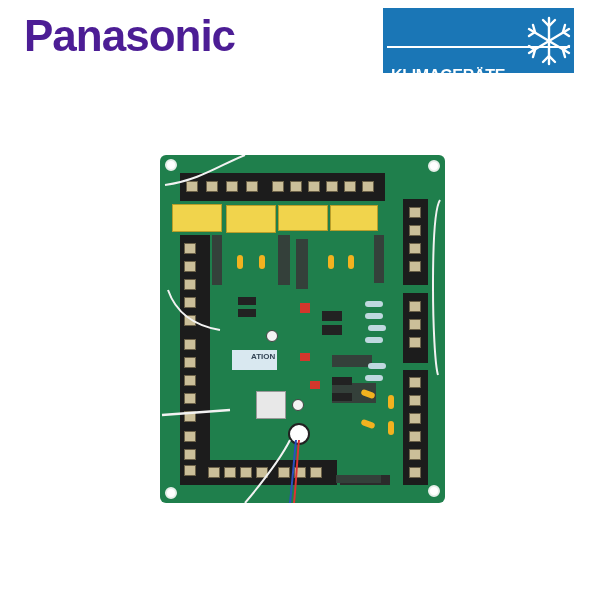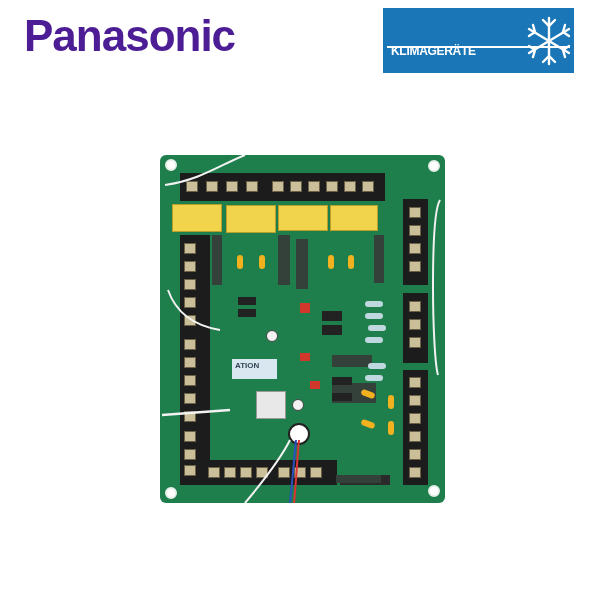--- a/index.html
+++ b/index.html
@@ -1,20 +1,20 @@
 <!DOCTYPE html>
 <html><head>
 <meta charset="utf-8">
 <style>
   html, body { margin:0; padding:0; background:#ffffff; }
   body { width:600px; height:600px; position:relative; overflow:hidden; font-family:"Liberation Sans", sans-serif; }
   .brand-logo { position:absolute; left:24px; top:14px; font-family:"Liberation Sans", sans-serif; font-weight:bold; font-size:44px; letter-spacing:-1px; color:#4c1d95; line-height:1; }
   .badge { position:absolute; left:383px; top:8px; width:191px; height:65px; background:#1a76b6; color:#fff; }
   .badge .line1 { position:absolute; left:8px; top:6px; font-weight:bold; font-size:17px; letter-spacing:-0.3px; }
-  .badge .line2 { position:absolute; left:8px; top:36px; font-weight:bold; font-size:12px; letter-spacing:-0.3px; }
+  .badge .line2 { position:absolute; left:8px; top:59px; font-weight:bold; font-size:16px; letter-spacing:-0.3px; }
   .badge .rule { position:absolute; left:4px; top:38px; width:183px; height:2px; background:#fff; }
   .badge .flake { position:absolute; left:140px; top:6px; width:52px; height:54px; }
 
   .pcb { position:absolute; left:160px; top:155px; width:285px; height:348px; background:#1f7f4c; border-radius:6px; overflow:hidden; }
   .hole { position:absolute; width:12px; height:12px; border-radius:50%; background:#fff; border:2px solid #e6efe9; box-sizing:border-box; }
   .tblock { position:absolute; background:#1c1c1c; }
   .screw { position:absolute; width:12px; height:11px; background:#cbbf99; border:1px solid #6b6148; box-sizing:border-box; }
   .relay { position:absolute; background:#f1d44c; border:1px solid #b89e2a; box-sizing:border-box; }
   .heatsink { position:absolute; background:#34403a; }
   .cap-y { position:absolute; width:6px; height:14px; background:#f2b21f; border-radius:3px; }
@@ -139,21 +139,21 @@
   <div class="ic" style="left:78px;top:154px;width:18px;height:8px;"></div>
   <div class="ic" style="left:162px;top:156px;width:20px;height:10px;"></div>
   <div class="ic" style="left:162px;top:170px;width:20px;height:10px;"></div>
   <div class="ic" style="left:172px;top:222px;width:20px;height:8px;"></div>
   <div class="ic" style="left:172px;top:238px;width:20px;height:8px;"></div>
 
   <div class="smd-red" style="left:140px;top:148px;width:10px;height:10px;"></div>
   <div class="smd-red" style="left:140px;top:198px;width:10px;height:8px;"></div>
   <div class="smd-red" style="left:150px;top:226px;width:10px;height:8px;"></div>
 
-  <div class="label-box" style="left:72px;top:204px;width:45px;height:20px;line-height:14px;padding-left:3px;box-sizing:border-box;">ATION</div>
+  <div class="label-box" style="left:72px;top:195px;width:45px;height:20px;line-height:14px;padding-left:19px;box-sizing:border-box;">ATION</div>
 
   <div style="position:absolute;left:96px;top:236px;width:30px;height:28px;background:#e8e8e8;border:1px solid #999;box-sizing:border-box;"></div>
 
   <div style="position:absolute;left:128px;top:268px;width:22px;height:22px;border-radius:50%;background:#fff;border:2px solid #222;box-sizing:border-box;"></div>
   <div style="position:absolute;left:132px;top:244px;width:10px;height:10px;border-radius:50%;background:#f3f3f3;border:1px solid #444;"></div>
   <div style="position:absolute;left:106px;top:175px;width:10px;height:10px;border-radius:50%;background:#f3f3f3;border:1px solid #444;"></div>
 
   <svg style="position:absolute;left:0;top:0;width:285px;height:348px;">
     <path d="M5,30 C40,25 60,10 85,0" stroke="#f2f2f2" stroke-width="2" fill="none"></path>
     <path d="M8,135 C15,155 30,170 60,175" stroke="#f2f2f2" stroke-width="2" fill="none"></path>

